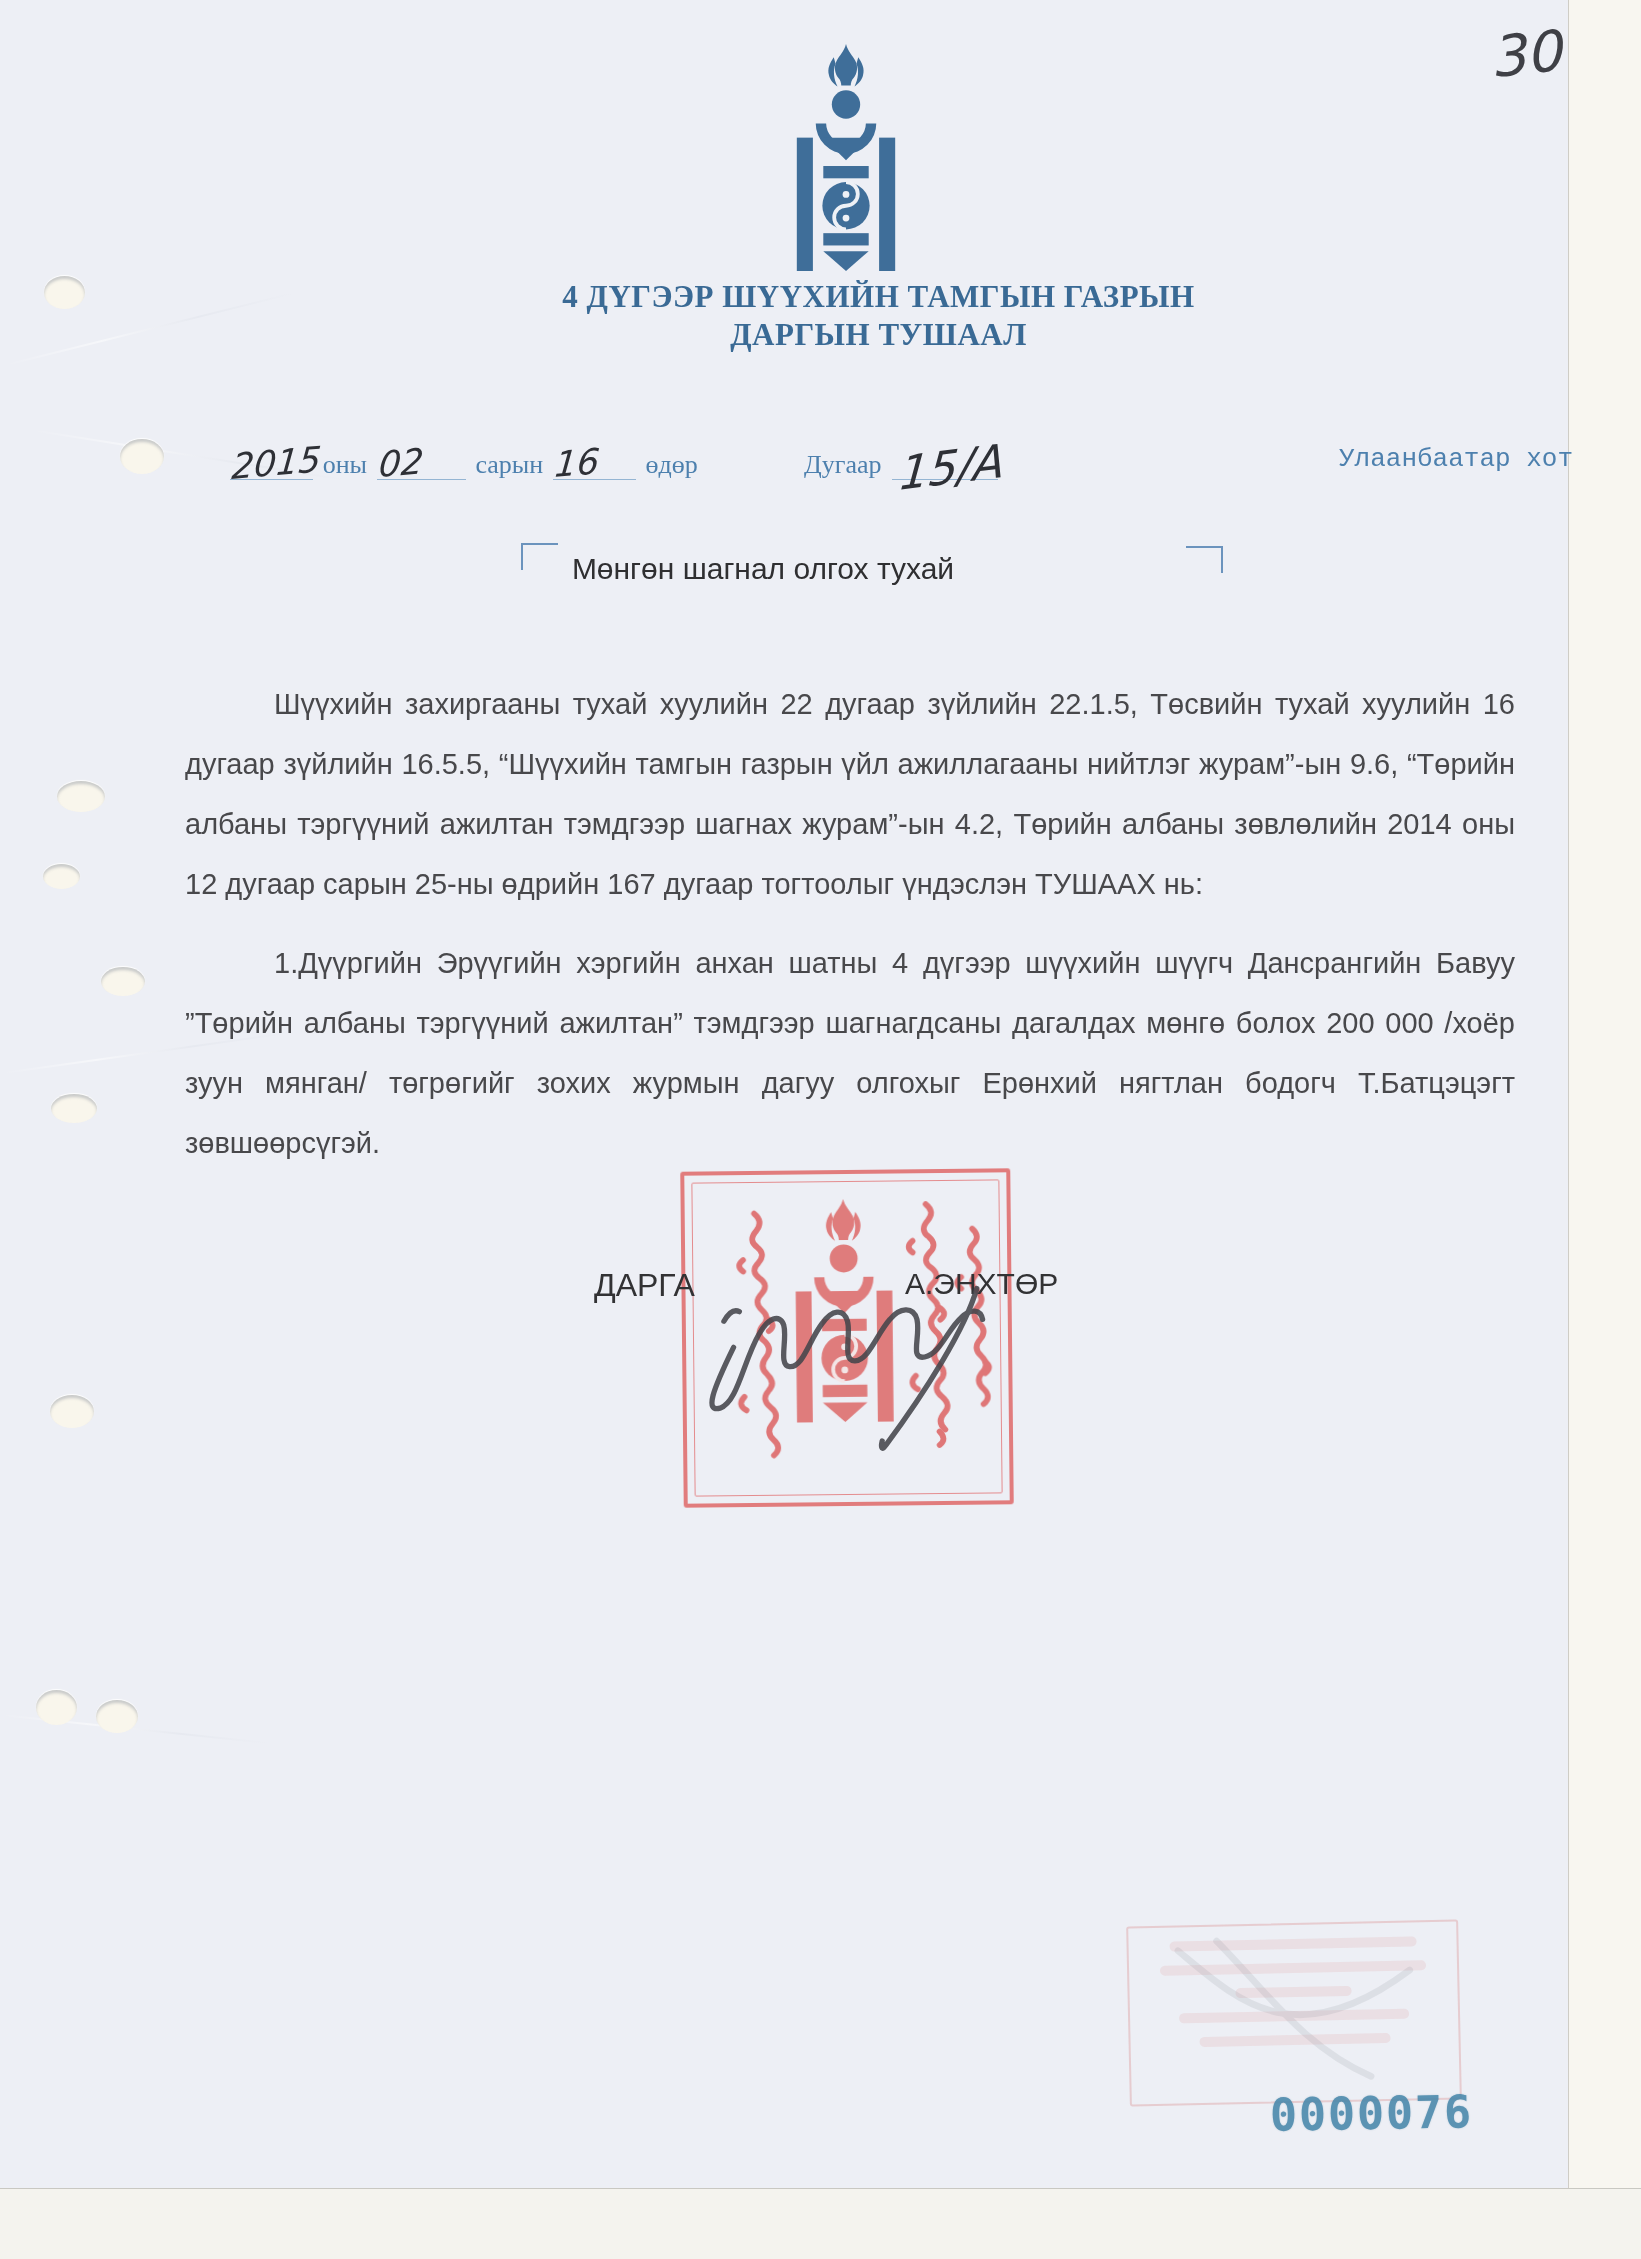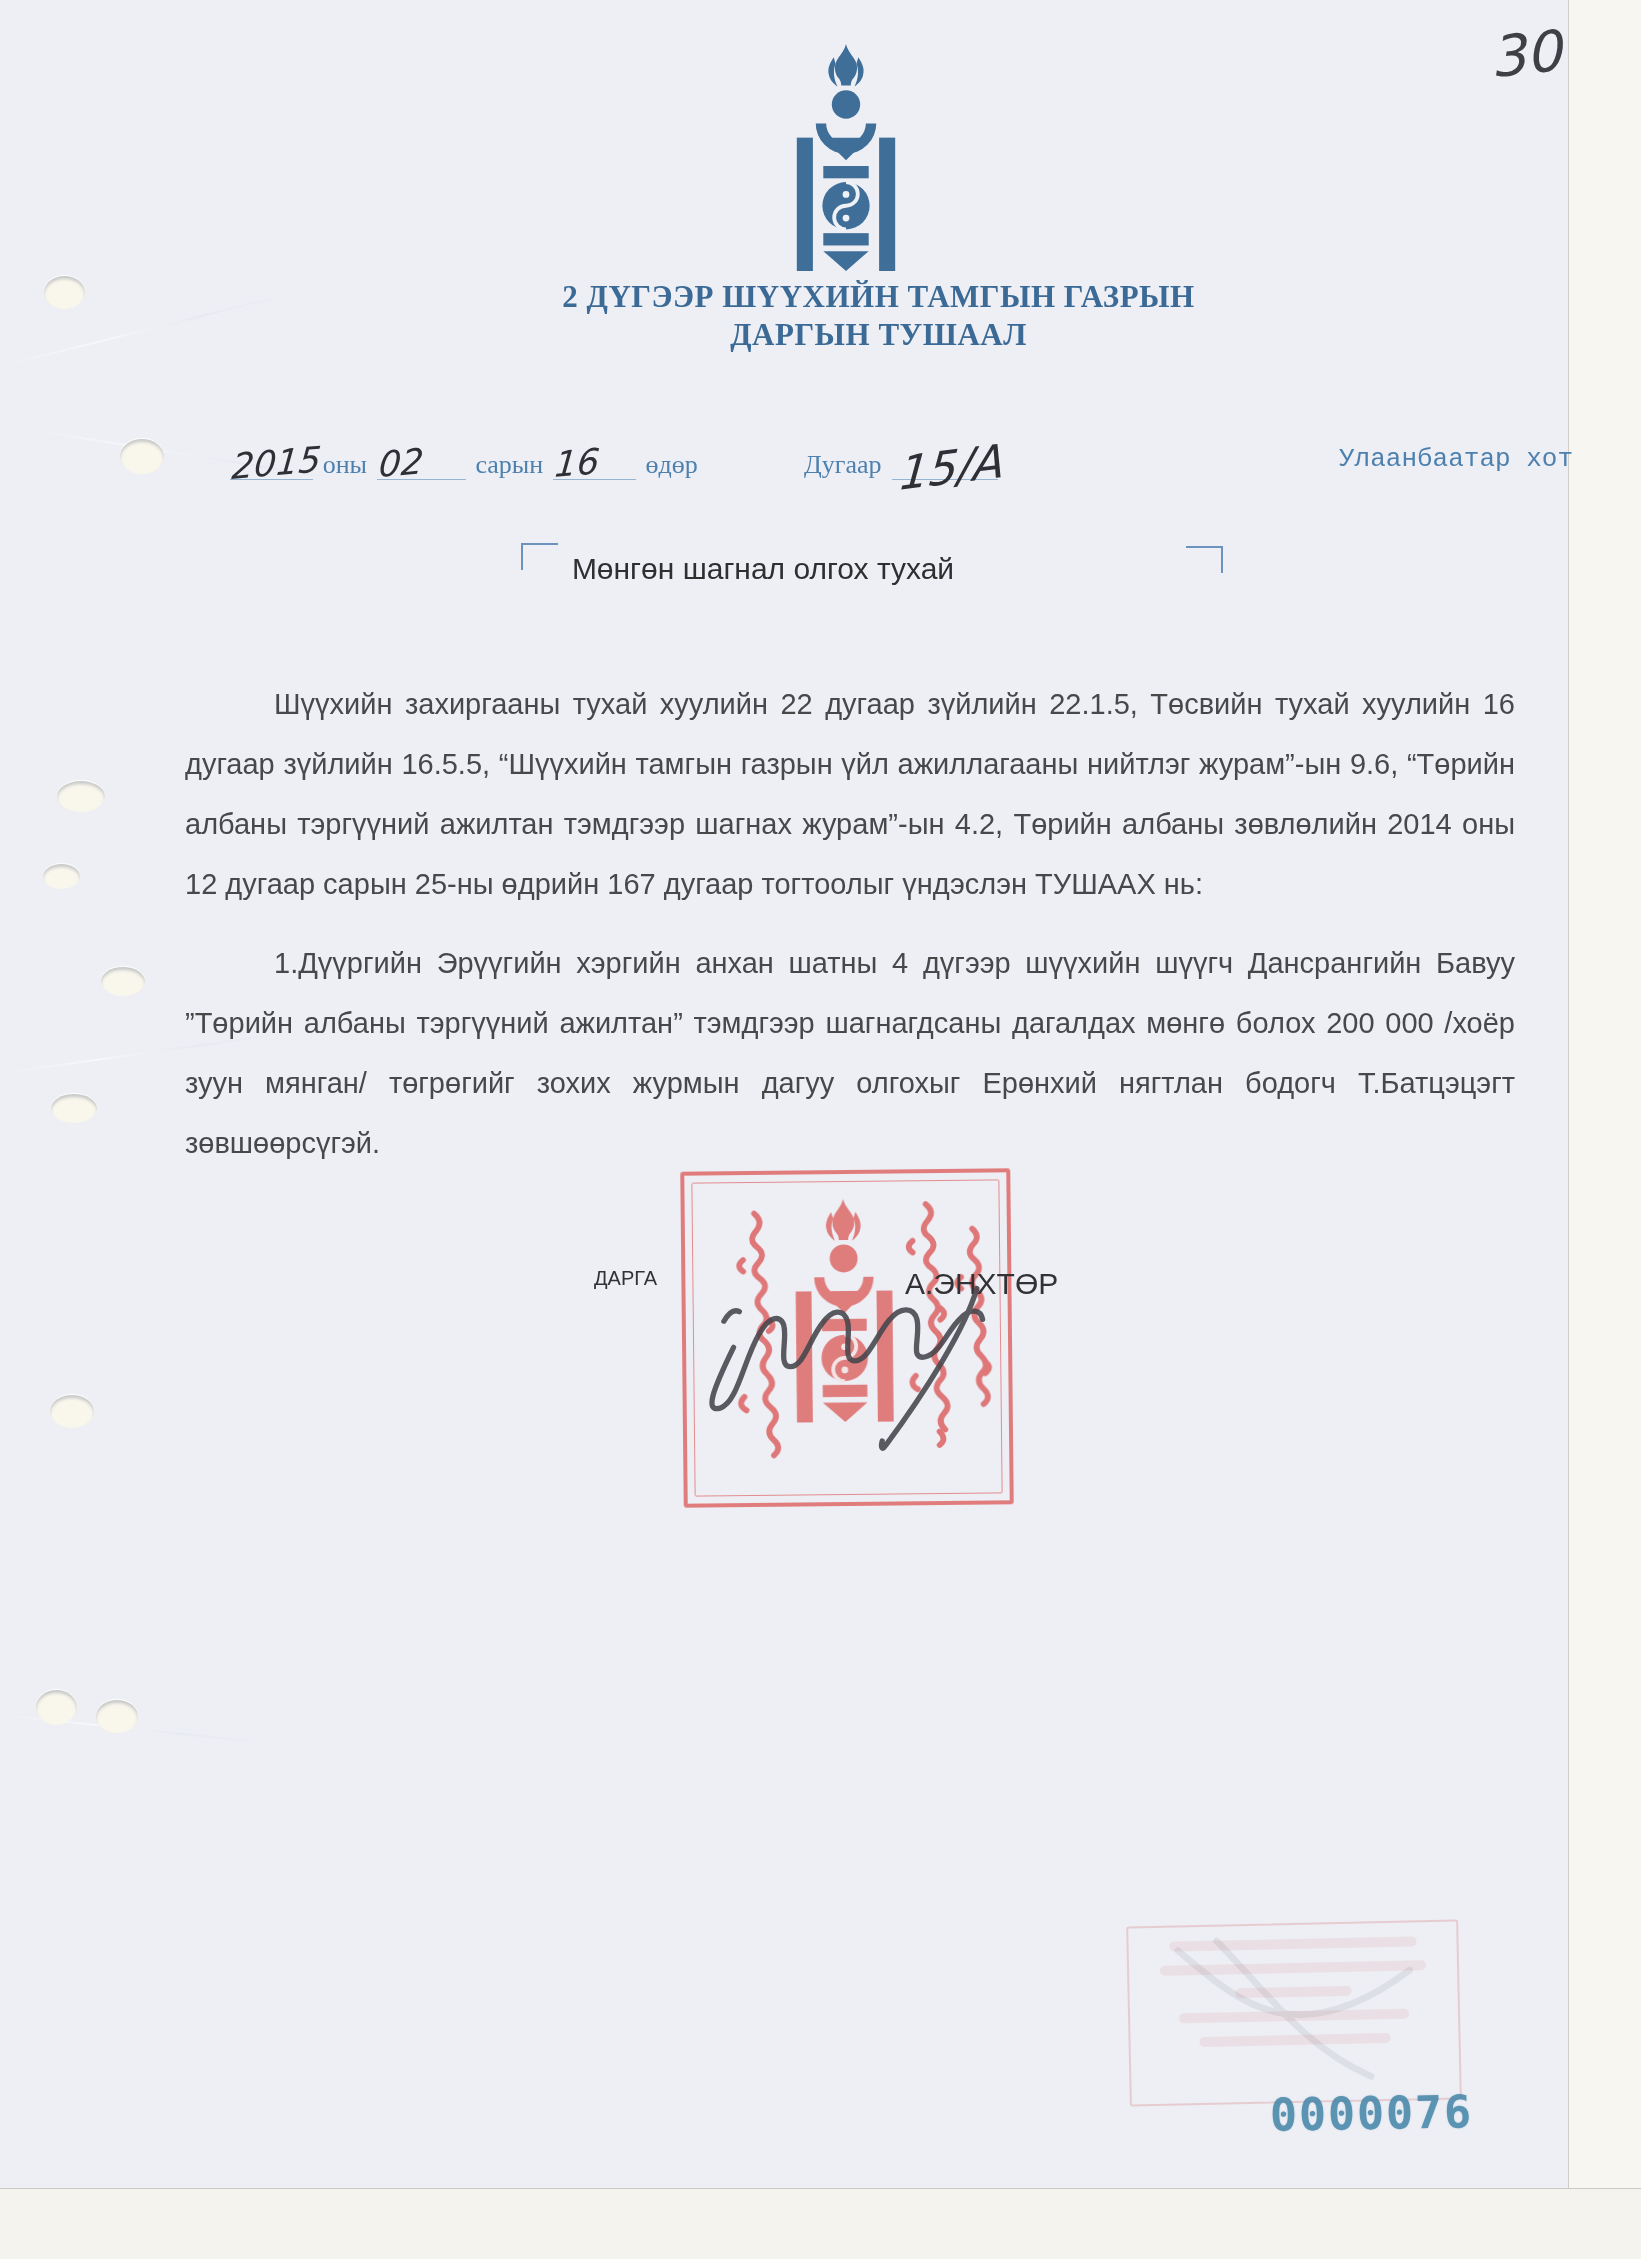--- a/index.html
+++ b/index.html
@@ -40,21 +40,21 @@
   .bracket{position:absolute;width:35px;height:25px;}
   .bracket.tl{left:521px;top:543px;border-left:2.9px solid #6b93bd;border-top:2.9px solid #6b93bd;}
   .bracket.tr{left:1186px;top:546px;border-right:2.9px solid #6b93bd;border-top:2.9px solid #6b93bd;}
   .subject{position:absolute;left:541px;top:552px;width:444px;text-align:center;
     font-size:30px;color:#2f2f31;}
   
   .body-text{position:absolute;left:185px;top:674px;width:1330px;
     font-size:29px;line-height:60px;color:#48484b;text-align:justify;}
   .body-text p{margin:0 0 19.3px 0;text-indent:89px;}
   
-  .sig-label{position:absolute;left:594px;top:1267px;font-size:20px;color:#323234;z-index:4;}
+  .sig-label{position:absolute;left:594px;top:1267px;font-size:32px;color:#323234;z-index:4;}
   .sig-name{position:absolute;left:905px;top:1267px;font-size:30px;color:#323234;z-index:4;}
   
   .stamp{position:absolute;left:682px;top:1170px;width:322px;height:328px;
     border:4.8px solid rgba(222,86,86,.75);border-radius:2.9px;transform:rotate(-.6deg);
     filter:blur(0.3px);z-index:3;}
   .stamp-inner{position:absolute;left:6.8px;top:6.8px;right:6.8px;bottom:6.8px;
     border:1.9px solid rgba(222,86,86,.65);border-radius:1.9px;}
   .stamp svg{position:absolute;}
   .stamp .script{left:0;top:0;width:322px;height:328px;}
   .stamp .soyombo-red{left:110px;top:25px;width:97px;height:223px;opacity:.8;}
@@ -110,21 +110,21 @@
       <path d="M28 219 L76 219 L52 240 Z"></path>
       <rect x="0" y="99" width="17" height="141"></rect>
       <rect x="87" y="99" width="17" height="141"></rect>
     </g>
     <path d="M52 146 a12.5 12.5 0 0 1 0 25 a12.5 12.5 0 0 0 0 25" stroke="#eef1f6" stroke-width="4" fill="none"></path>
     <circle cx="52" cy="159" r="3.6" fill="#eef1f6"></circle>
     <circle cx="52" cy="184" r="3.6" fill="#eef1f6"></circle>
   </svg>
 
   <div class="header-block">
-    <div>2 ДҮГЭЭР ШҮҮХИЙН ТАМГЫН ГАЗРЫН</div>
+    <div>4 ДҮГЭЭР ШҮҮХИЙН ТАМГЫН ГАЗРЫН</div>
     <div>ДАРГЫН ТУШААЛ</div>
   </div>
 
   <div class="meta-date">
     <span class="blank" style="width:83px;">
       <span class="hw">2015</span>
     </span>
     <span>оны</span>
     <span class="blank" style="width:89px;">
       <span class="hw">02</span>

